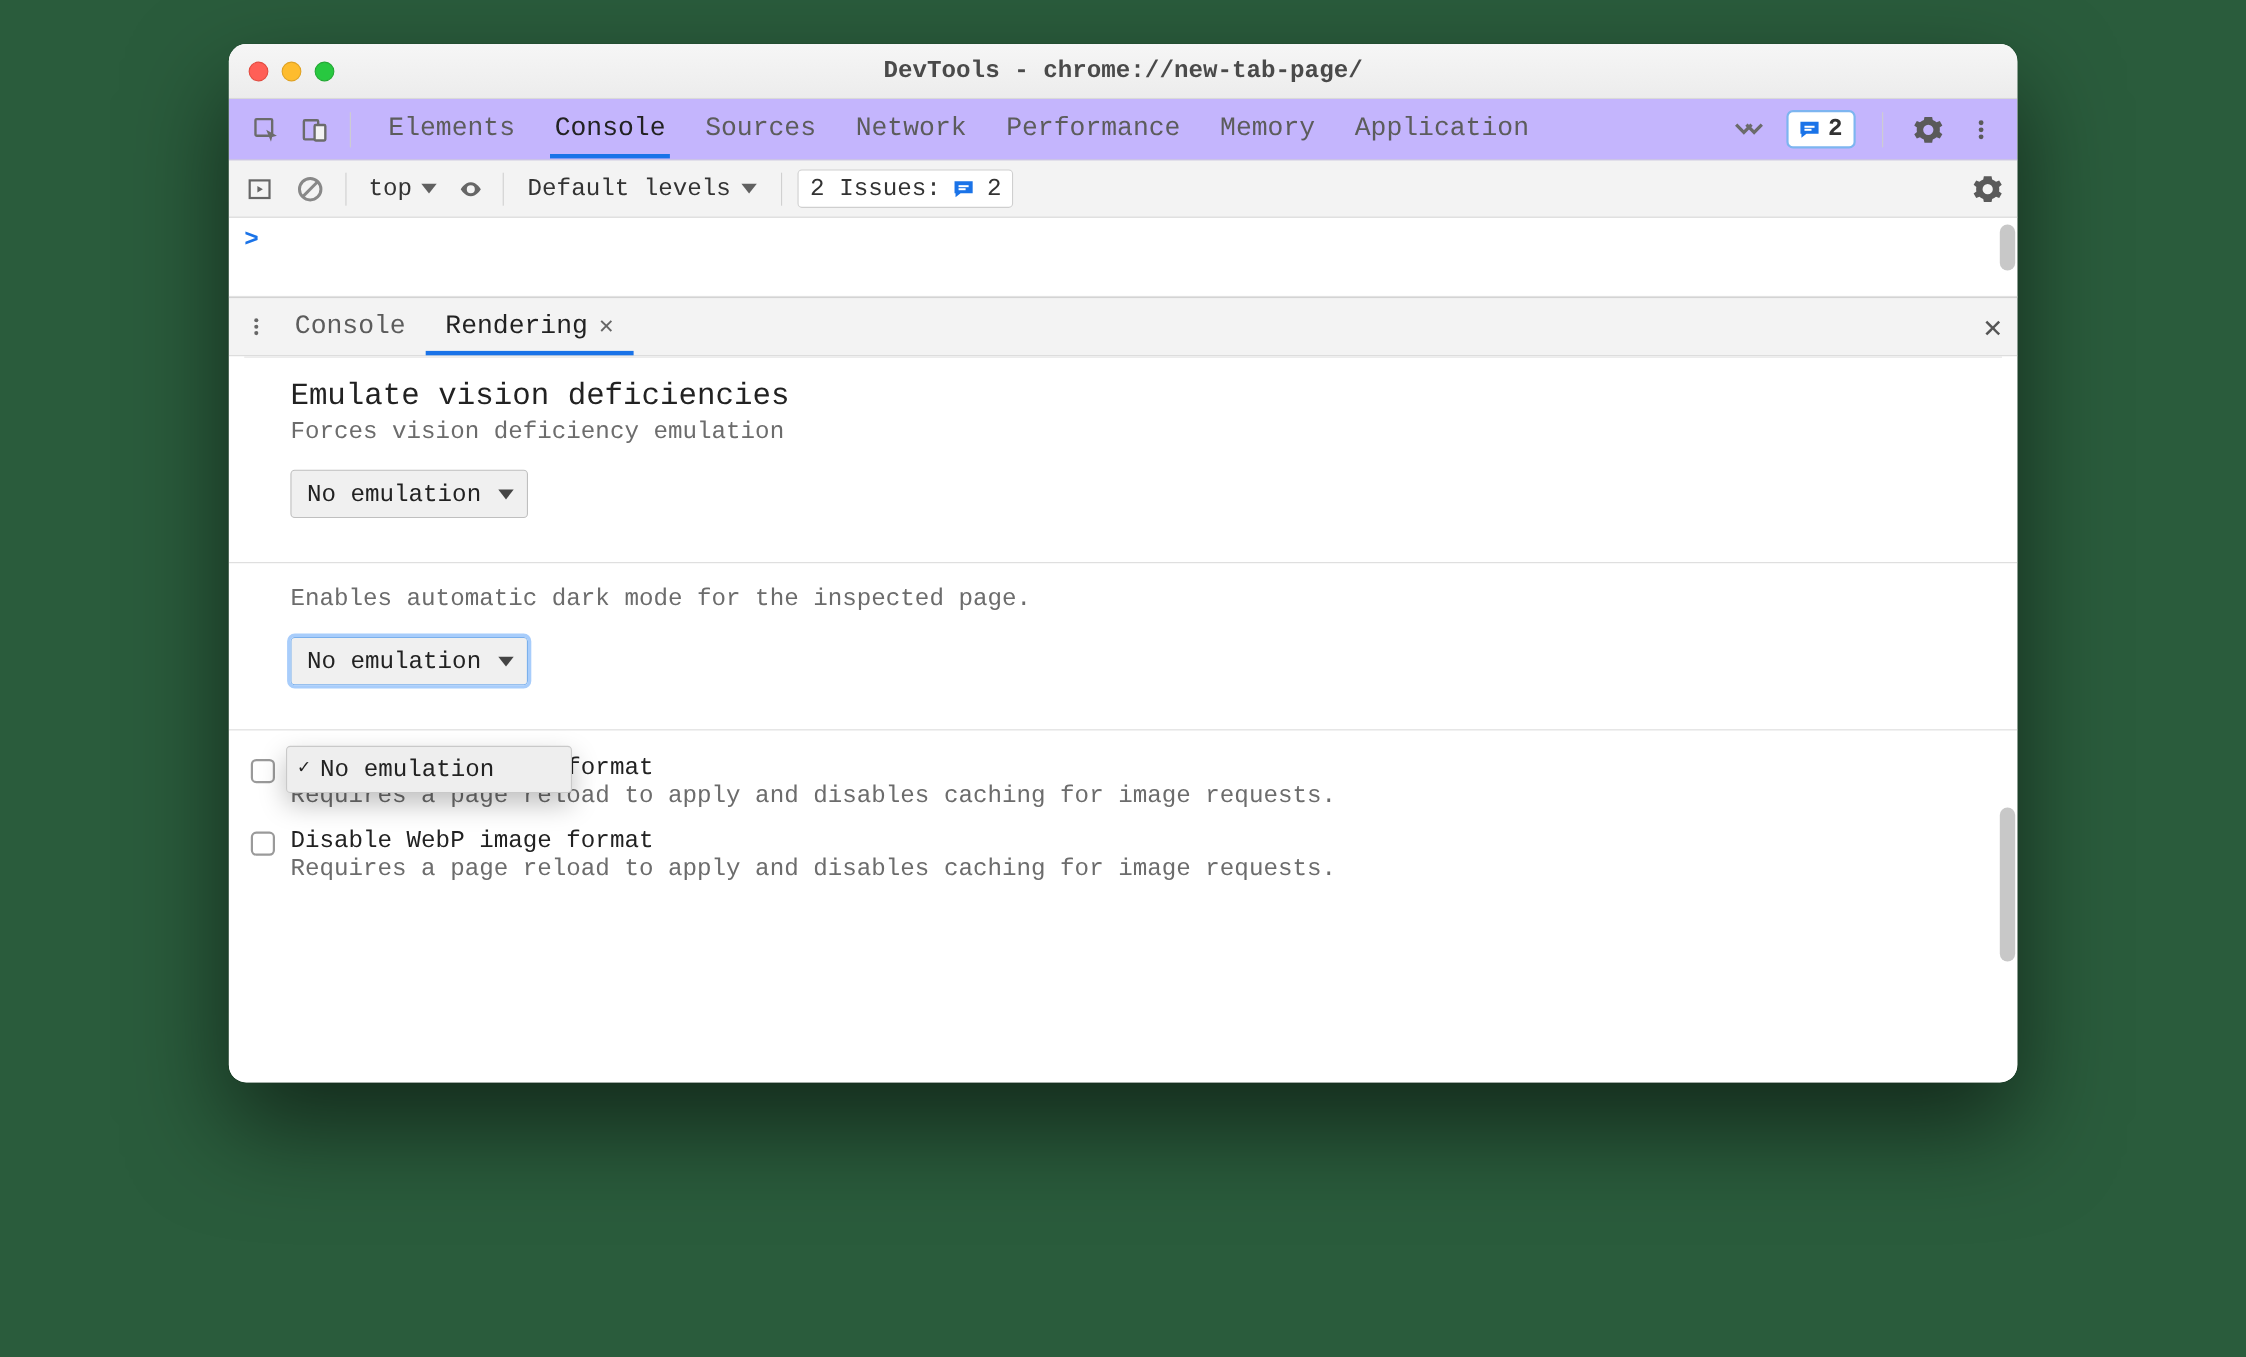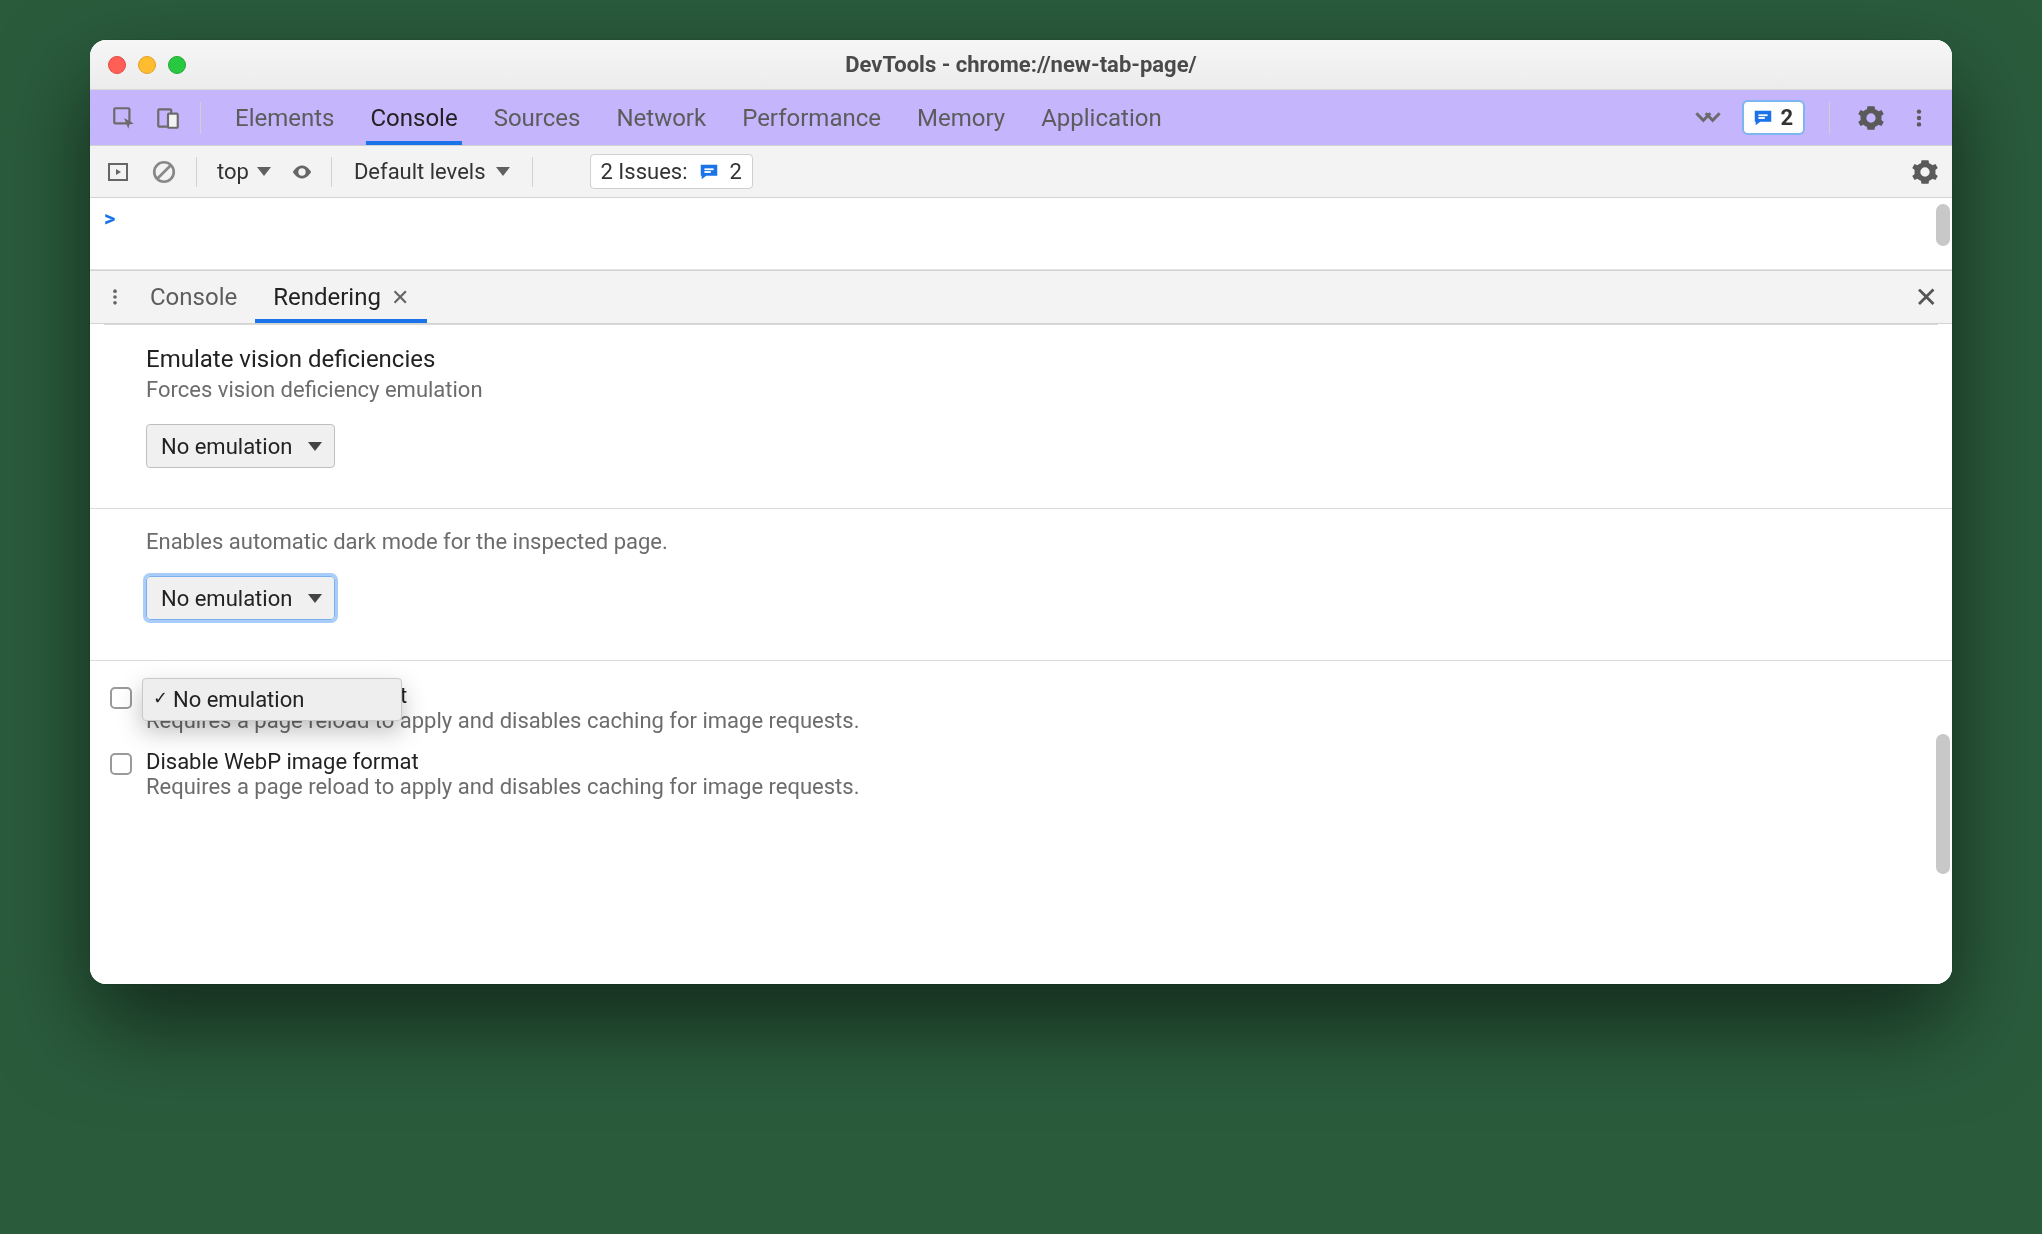--- a/index.html
+++ b/index.html
@@ -7,26 +7,27 @@
     font-family: -apple-system, BlinkMacSystemFont, "Segoe UI", Roboto, Helvetica, Arial, sans-serif;
     background: #2a5c3c;
     display: flex;
     justify-content: center;
     align-items: flex-start;
     padding: 40px 0;
     width: 2042px;
     height: 1234px;
   }
   .window {
-    width: 1862px;
+    width: 1626px;
     background: #fff;
     border-radius: 16px;
     box-shadow: 0 40px 90px rgba(0,0,0,0.55), 0 0 0 1px rgba(0,0,0,0.05);
     overflow: hidden;
     position: relative;
+    font-family: Liberation Mono, monospace;
   }
   
   .titlebar {
     height: 50px;
     background: linear-gradient(#f6f6f6,#ececec);
     border-bottom: 1px solid #d9d9d9;
     display: flex;
     align-items: center;
     padding: 0 18px;
     position: relative;
@@ -106,21 +107,21 @@
     color: #8a8a8a;
     display:flex; align-items:center;
   }
   .levels { display:flex; align-items:center; gap:10px; font-size:22px; color:#333; padding:0 8px;}
   .issues-box {
     border: 1px solid #cfcfcf;
     background: #fff;
     border-radius: 4px;
     padding: 4px 10px;
     display:flex; align-items:center; gap:10px;
-    font-size: 22px; color:#333;margin-left:43px;
+    font-size: 22px; color:#333;
   }
   .ct-flex { flex:1; }
 
   
   .console-prompt {
     height: 72px;
     border-bottom: 1px solid #e2e2e2;
     background: #fff;
     display:flex; align-items:flex-start;
     padding: 8px 14px;
@@ -150,21 +151,21 @@
   
   .panel {
     background:#fff;
     position: relative;
     height: 660px;
     overflow: hidden;
   }
   .panel-inner { padding: 0; }
   .thin-divider { height:1px; background:#d9d9d9; margin: 0 14px; }
   .section { padding: 20px 56px 24px 56px; }
-  .sec-title { font-size: 24px; color: #222; margin-bottom: 4px; }
+  .sec-title { font-size: 28px; color: #222; margin-bottom: 4px; }
   .sec-desc { font-size: 22px; color: #6c6c6c; }
   .select-box {
     margin-top: 22px;
     border:1px solid #bfbfbf;
     background: #f0f0f0;
     border-radius: 4px;
     height: 44px;
     display:inline-flex; align-items:center;
     padding: 0 12px 0 14px;
     gap: 16px;

